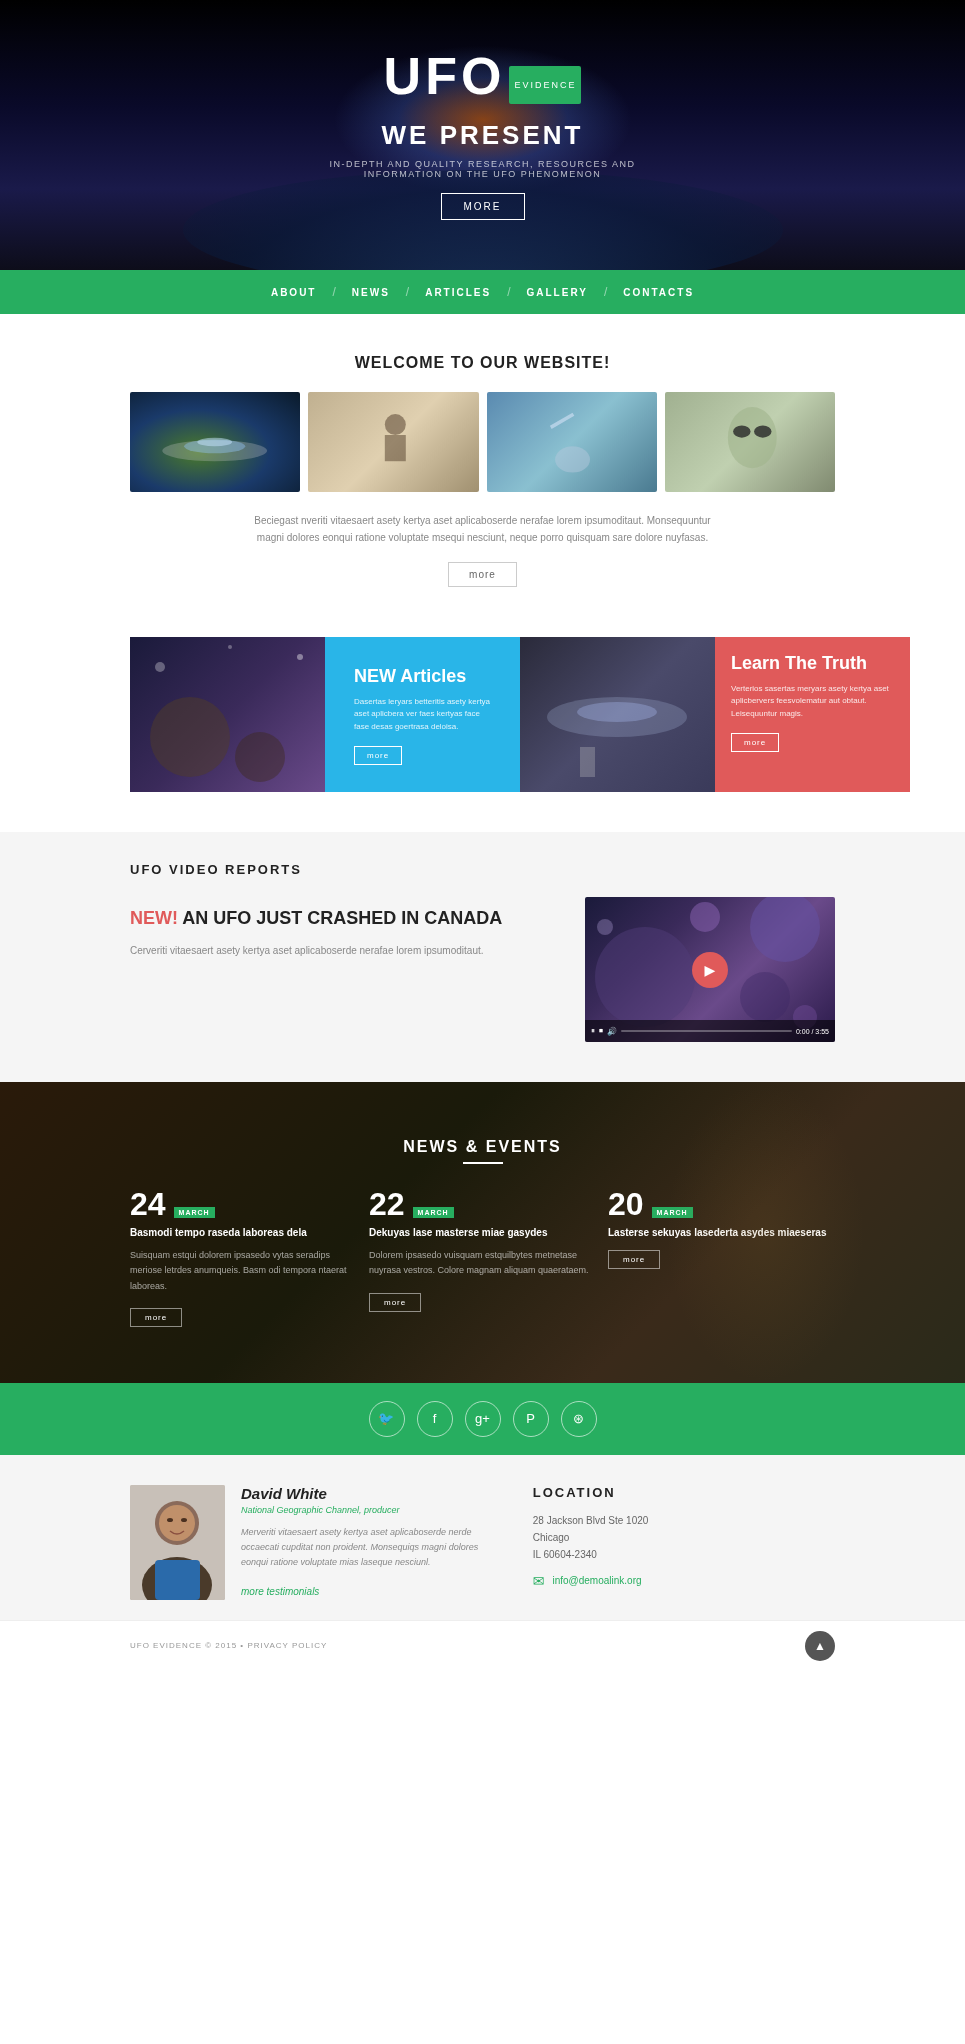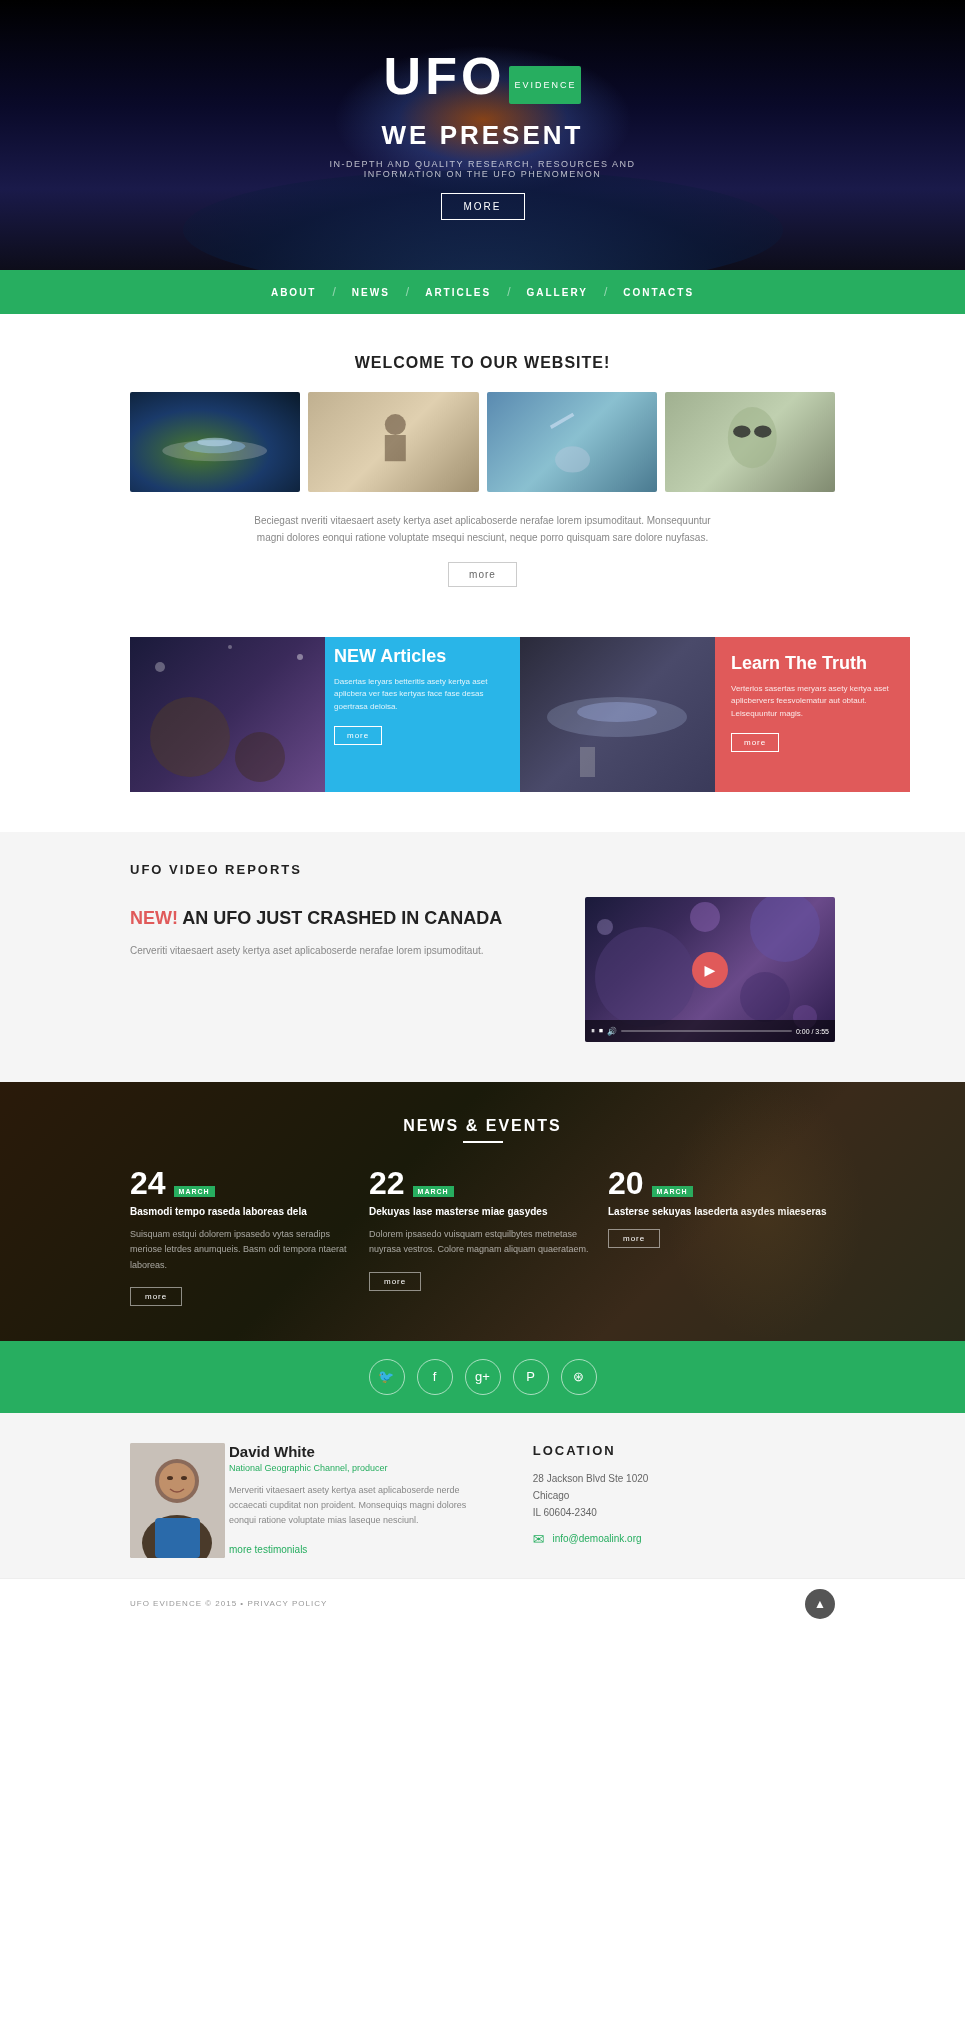--- a/index.html
+++ b/index.html
@@ -169,21 +169,21 @@
     }
     .article-img {
       width: 195px;
       height: 155px;
       flex-shrink: 0;
     }
     .article-blue {
       width: 195px;
       height: 155px;
       background: #29b5e8;
-      padding: 9px;
+      padding: 29px;
       flex-shrink: 0;
     }
     .article-red {
       width: 195px;
       height: 155px;
       background: #e05a5a;
       padding: 16px;
       flex-shrink: 0;
     }
     .article-card-title {
@@ -294,21 +294,21 @@
       flex: 1;
       height: 2px;
       background: rgba(255,255,255,0.3);
       border-radius: 1px;
     }
     .video-time { color: #fff; font-size: 7px; }
 
     
     .news-section {
       background: linear-gradient(135deg, #2a1a0a 0%, #1a1a0a 40%, #3a2a1a 70%, #2a2a1a 100%);
-      padding: 35px 130px;
+      padding: 56px 130px;
       position: relative;
       overflow: hidden;
     }
     .news-bg-figure {
       position: absolute;
       top: 0;
       right: 100px;
       width: 200px;
       height: 100%;
       opacity: 0.15;
@@ -402,22 +402,23 @@
 
     
     .footer {
       background: #f5f5f5;
       padding: 30px 130px 20px;
       display: flex;
       gap: 40px;
     }
     .testimonial-side {
       display: flex;
-      gap: 4px;
+      gap: 16px;
       flex: 1.2;
+      font-style: italic;
     }
     .avatar-img {
       width: 95px;
       height: 115px;
       background: linear-gradient(180deg, #d0c8c0 0%, #b0a8a0 100%);
       border-radius: 2px;
       flex-shrink: 0;
       display: flex;
       align-items: center;
       justify-content: center;

